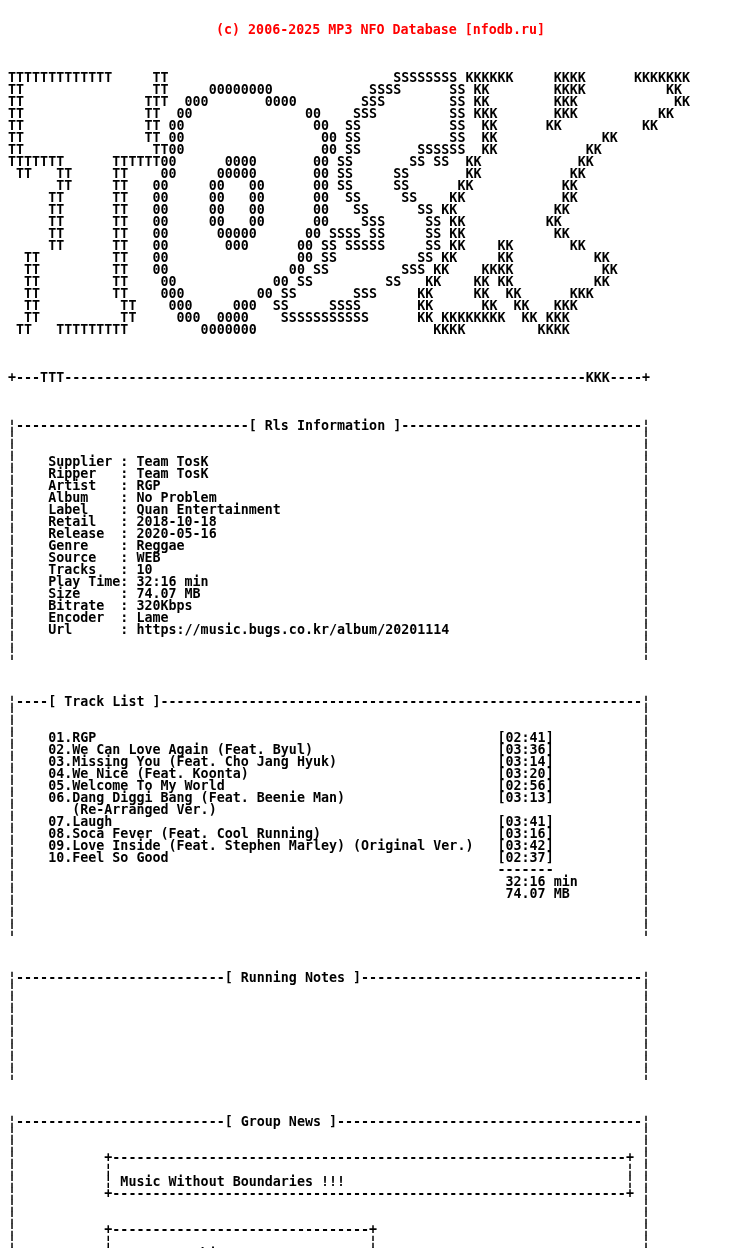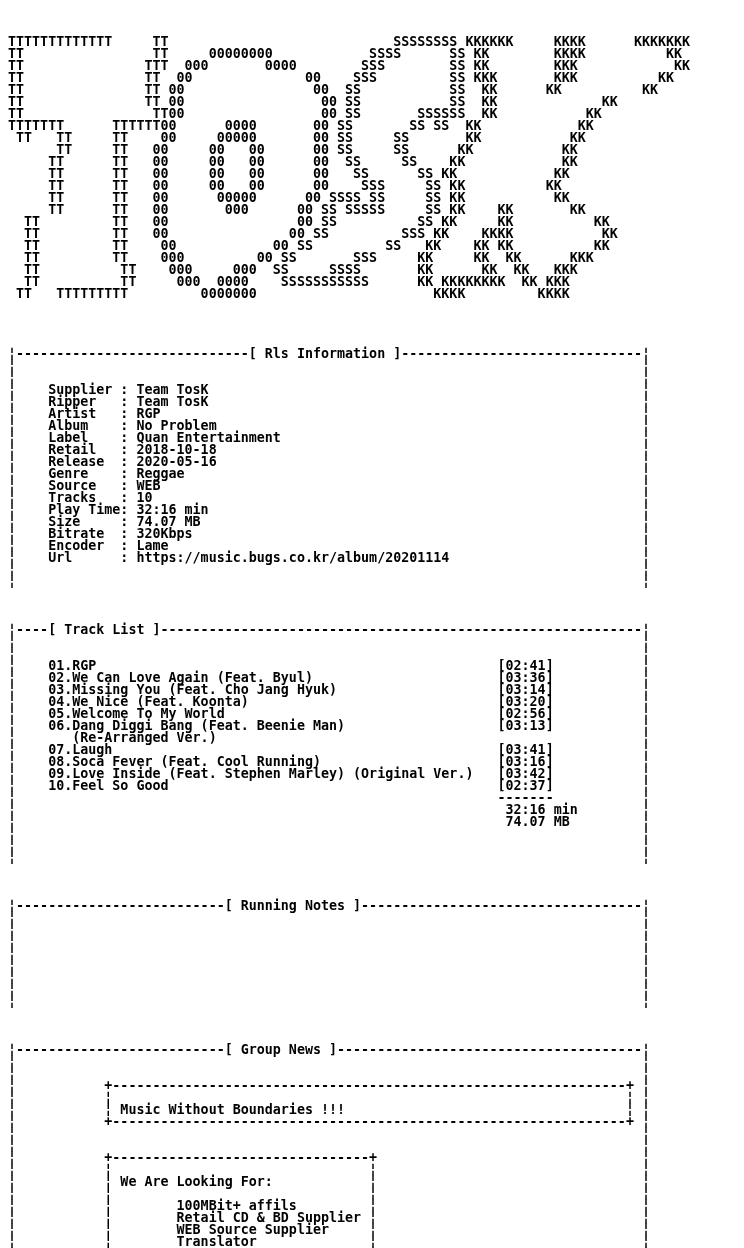--- a/index.html
+++ b/index.html
@@ -12,20 +12,21 @@
     white-space:pre;
     color:#000000;
     margin:0;
   }
   .copyright{color:#ff0000;padding-left:216px;}
 </style>
 </head>
 <body>
 
 <div class="nfo">
+  <pre class="nfo copyright">(c) 2006-2025 MP3 NFO Database [nfodb.ru]</pre>
 
   <pre class="nfo"> TTTTTTTTTTTTT     TT                            SSSSSSSS KKKKKK     KKKK      KKKKKKK
  TT                TT     00000000            SSSS      SS KK        KKKK          KK
  TT               TTT  000       0000        SSS        SS KK        KKK            KK
  TT               TT  00              00    SSS         SS KKK       KKK          KK
  TT               TT 00                00  SS           SS  KK      KK          KK
  TT               TT 00                 00 SS           SS  KK             KK
  TT                TT00                 00 SS       SSSSSS  KK           KK
  TTTTTTT      TTTTTT00      0000       00 SS       SS SS  KK            KK
   TT   TT     TT    00     00000       00 SS     SS       KK           KK
@@ -36,20 +37,21 @@
       TT      TT   00      00000      00 SSSS SS     SS KK           KK
       TT      TT   00       000      00 SS SSSSS     SS KK    KK       KK
    TT         TT   00                00 SS          SS KK     KK          KK
    TT         TT   00               00 SS         SSS KK    KKKK           KK
    TT         TT    00            00 SS         SS   KK    KK KK          KK
    TT         TT    000         00 SS       SSS     KK     KK  KK      KKK
    TT          TT    000     000  SS     SSSS       KK      KK  KK   KKK
    TT          TT     000  0000    SSSSSSSSSSS      KK KKKKKKKK  KK KKK
   TT   TTTTTTTTT         0000000                      KKKK         KKKK</pre>
 
+  <pre class="nfo"> +---TTT-----------------------------------------------------------------KKK----+</pre>
 
   <pre class="nfo"> ¦-----------------------------[ Rls Information ]------------------------------¦
  ¦                                                                              ¦
  ¦                                                                              ¦
  ¦    Supplier : Team TosK                                                      ¦
  ¦    Ripper   : Team TosK                                                      ¦
  ¦    Artist   : RGP                                                            ¦
  ¦    Album    : No Problem                                                     ¦
  ¦    Label    : Quan Entertainment                                             ¦
  ¦    Retail   : 2018-10-18                                                     ¦

